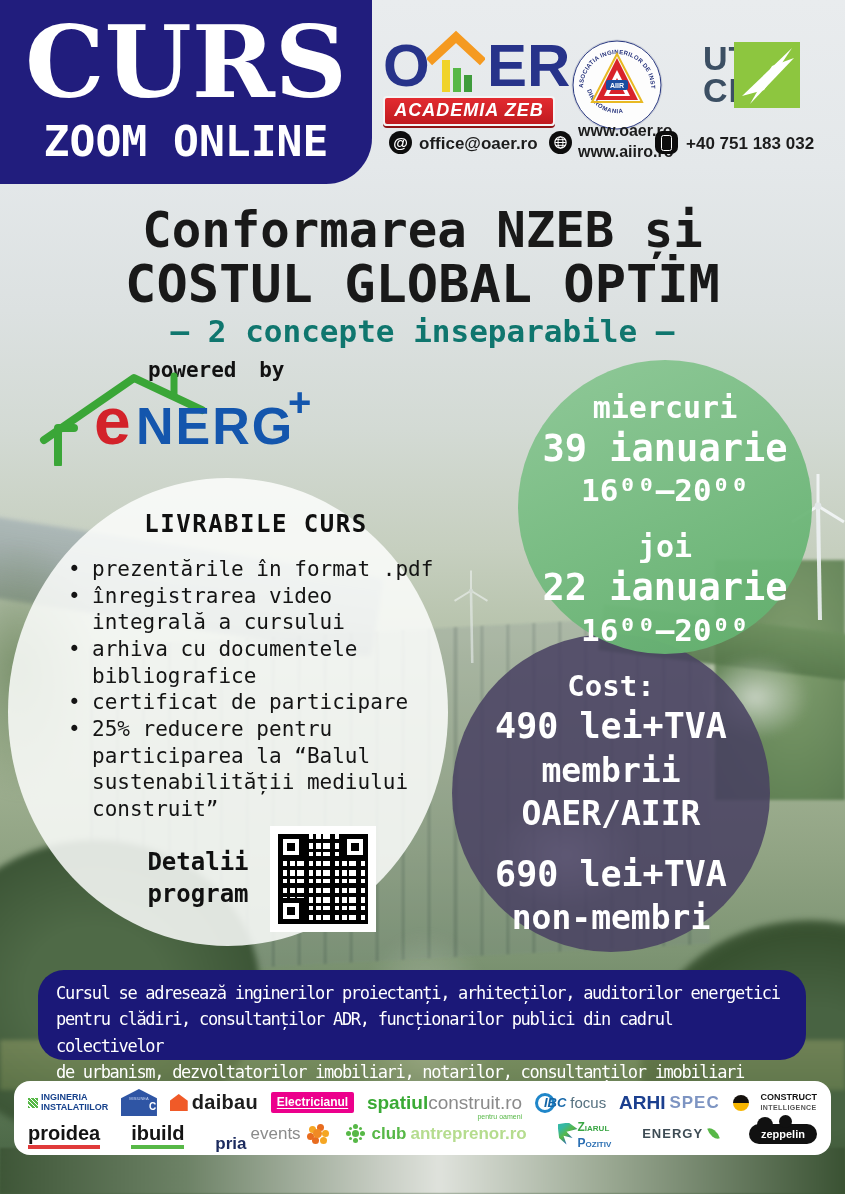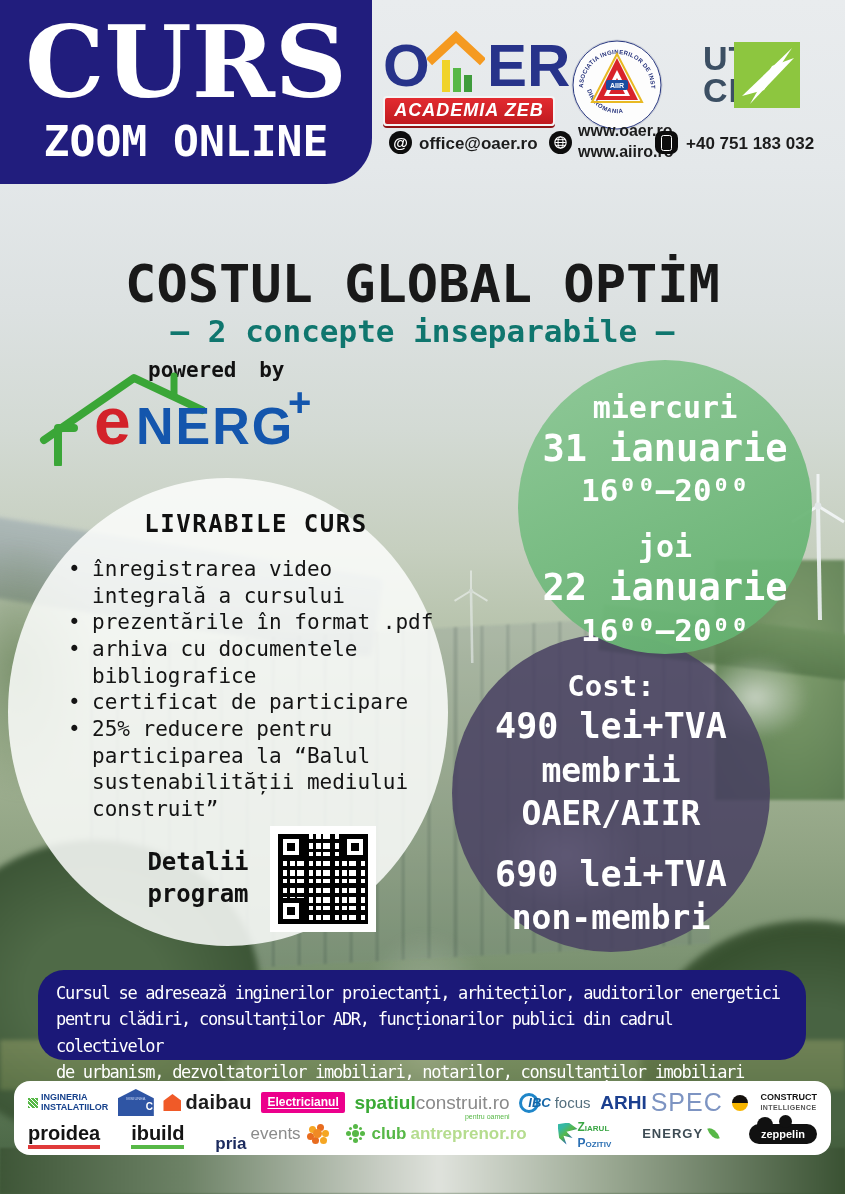--- a/index.html
+++ b/index.html
@@ -142,21 +142,21 @@
   .lg-electricianul{background:#ec008c;border-radius:2px;padding:3px 6px 4px;color:#fff;font-weight:800;
     font-size:12px;text-decoration:underline;text-underline-offset:2px;}
   .lg-spatiul{position:relative;line-height:1;}
   .lg-spatiul .p1{font-weight:800;font-size:19px;color:#3aaa35;}
   .lg-spatiul .p2{font-weight:400;font-size:19px;color:#8a8a8a;}
   .lg-spatiul .sub{position:absolute;right:0;bottom:-8px;font-size:7px;color:#57b847;}
   .lg-ibc .ring{width:20px;height:20px;border:3px solid #1f86c9;border-radius:50%;box-sizing:border-box;}
   .lg-ibc .p1{font-weight:800;font-style:italic;font-size:13px;color:#1466a8;margin-left:-15px;}
   .lg-ibc .p2{font-weight:400;font-size:15px;color:#55707f;}
   .lg-arhispec .p1{font-weight:800;font-size:19px;color:#1b3f8f;}
-  .lg-arhispec .p2{font-weight:400;font-size:25px;color:#7d94c2;letter-spacing:1px;}
+  .lg-arhispec .p2{font-weight:700;font-size:17px;color:#7d94c2;letter-spacing:1px;}
   .lg-construct{display:flex;align-items:center;gap:12px;}
   .lg-construct .mark{width:16px;height:16px;border-radius:50%;background:linear-gradient(#14100c 48%,#f7b500 48%);}
   .lg-construct .txt{font-size:9px;line-height:1.05;}
   .lg-construct .l1{font-weight:800;color:#111;}
   .lg-construct .l2{font-weight:600;color:#555;font-size:7px;letter-spacing:.4px;}
   .lg-proidea .txt{font-weight:800;font-size:20px;color:#141414;border-bottom:4px solid #e03a3a;padding-bottom:1px;}
   .lg-ibuild .txt{font-weight:800;font-size:20px;color:#141414;border-bottom:4px solid #57b847;padding-bottom:1px;}
   .lg-pria .p1{font-weight:800;font-size:17px;color:#1c2b5e;margin-top:20px;}
   .lg-pria .p2{font-weight:400;font-size:17px;color:#8b8b8b;}
   .flower{width:9px;height:9px;border-radius:50%;background:#f08a24;margin-left:8px;
@@ -267,59 +267,60 @@
       <circle cx="12" cy="12" r="8" fill="none" stroke="#fff" stroke-width="1.6"></circle>
       <ellipse cx="12" cy="12" rx="3.5" ry="8" fill="none" stroke="#fff" stroke-width="1.4"></ellipse>
       <path d="M4.5 12h15M5.5 8h13M5.5 16h13" stroke="#fff" stroke-width="1.4" fill="none"></path>
     </svg>
   </div>
   <div class="abs contact c-web1">www.oaer.ro</div>
   <div class="abs contact c-web2">www.aiiro.ro</div>
   <div class="abs contact ico-phone"></div>
   <div class="abs contact c-phone">+40 751 183 032</div>
 
+  <div class="abs title1">Conformarea NZEB și</div>
   <div class="abs title2">COSTUL GLOBAL OPTİM</div>
   <div class="abs subtitle">– 2 concepte inseparabile –</div>
 
   <div class="abs powered-label">powered by</div>
   <div class="abs energ">
     <svg class="abs energ-house" width="172" height="100" viewBox="0 0 172 100">
       <path d="M20,98 V62 H36" stroke="#3aa637" stroke-width="8" fill="none" stroke-linecap="round" stroke-linejoin="round"></path>
       <path d="M6,74 L96,12 L164,44" stroke="#3aa637" stroke-width="8" fill="none" stroke-linecap="round" stroke-linejoin="round"></path>
       <path d="M136,28 V10" stroke="#3aa637" stroke-width="7" stroke-linecap="round"></path>
     </svg>
     <span class="abs energ-e">e</span>
     <span class="abs energ-nerg">NERG</span>
     <span class="abs energ-plus">+</span>
   </div>
 
   <div class="abs circle circle-green">
     <div class="g-day mt30">miercuri</div>
-    <div class="g-date">31 ianuarie</div>
+    <div class="g-date">39 ianuarie</div>
     <div class="g-time">16⁰⁰–20⁰⁰</div>
     <div class="g-day mt20">joi</div>
     <div class="g-date">22 ianuarie</div>
     <div class="g-time">16⁰⁰–20⁰⁰</div>
   </div>
 
   <div class="abs circle circle-purple">
     <div class="c-head">Cost:</div>
     <div class="c-price">490 lei+TVA</div>
     <div class="c-aud">membrii</div>
     <div class="c-aud">OAER/AIIR</div>
     <div class="c-price c-gap">690 lei+TVA</div>
     <div class="c-aud">non-membri</div>
   </div>
 
   <div class="abs circle circle-white">
     <div class="lv-head">LIVRABILE CURS</div>
     <ul class="lv-list">
+      <li>prezentările în format .pdf</li>
       <li>înregistrarea video
 integrală a cursului</li>
-      <li>prezentările în format .pdf</li>
       <li>arhiva cu documentele
 bibliografice</li>
       <li>certificat de participare</li>
       <li>25% reducere pentru
 participarea la “Balul
 sustenabilității mediului
 construit”</li>
     </ul>
   </div>
   <div class="abs lv-detail">Detalii

